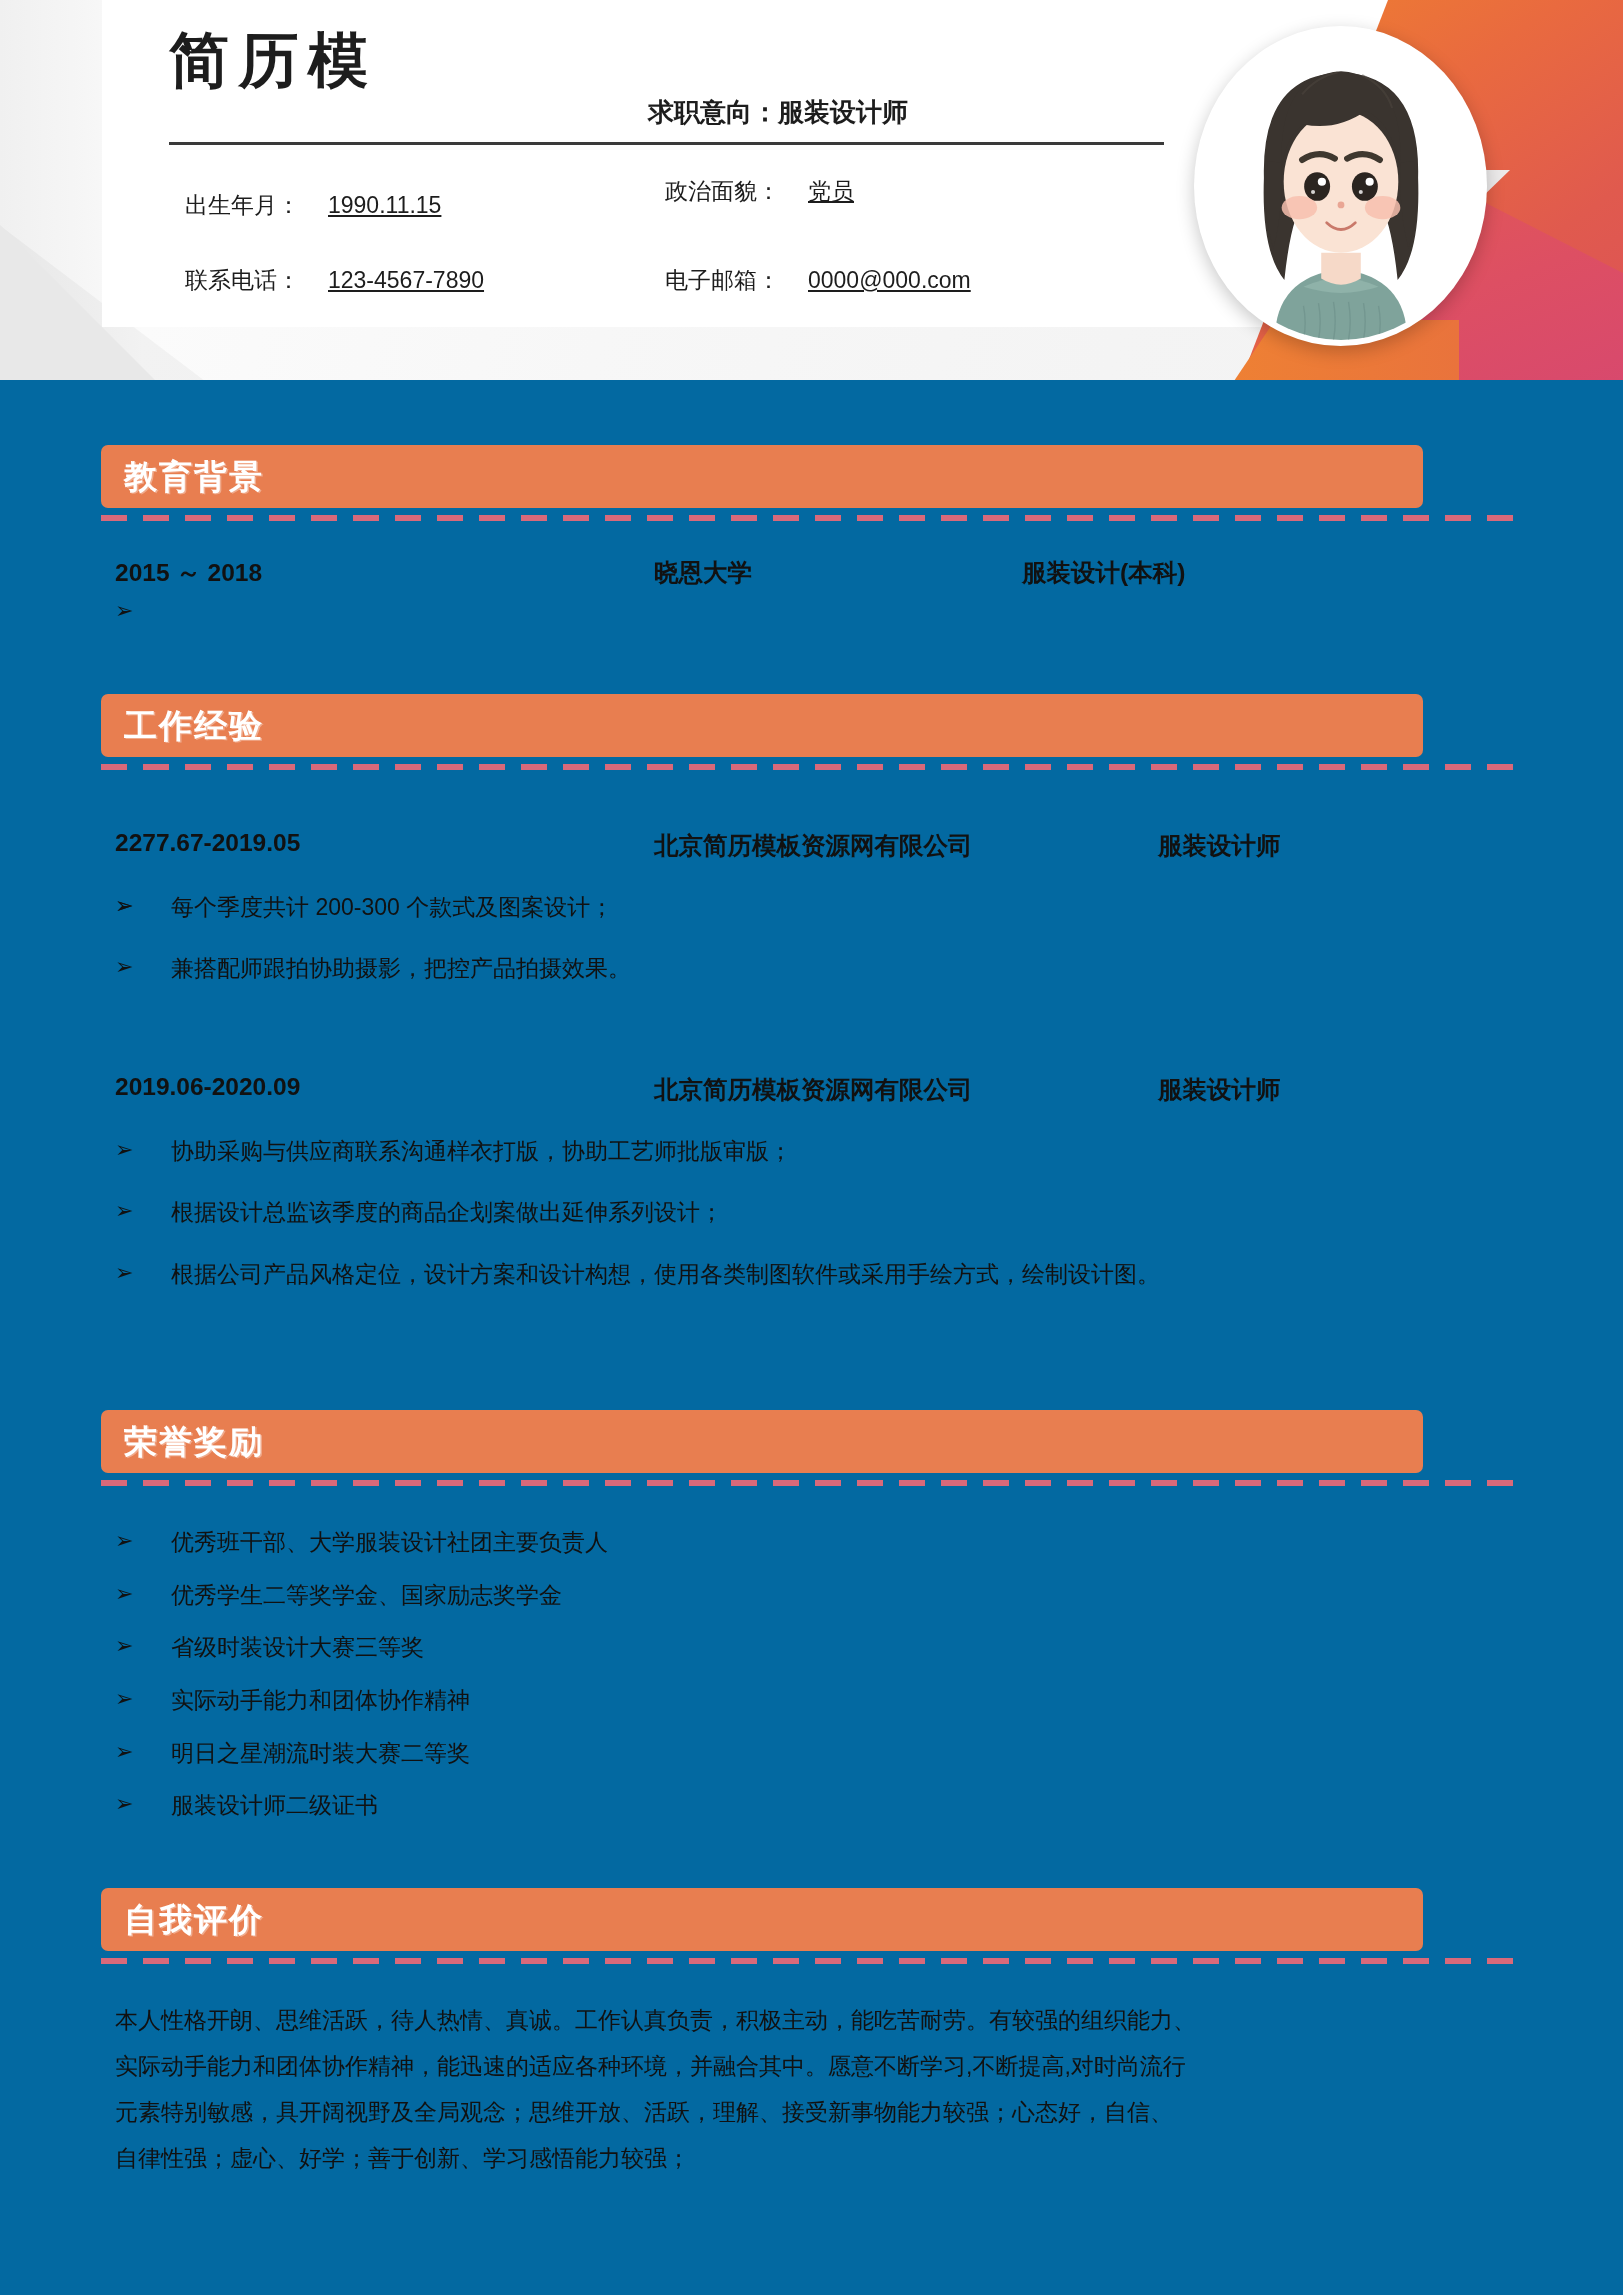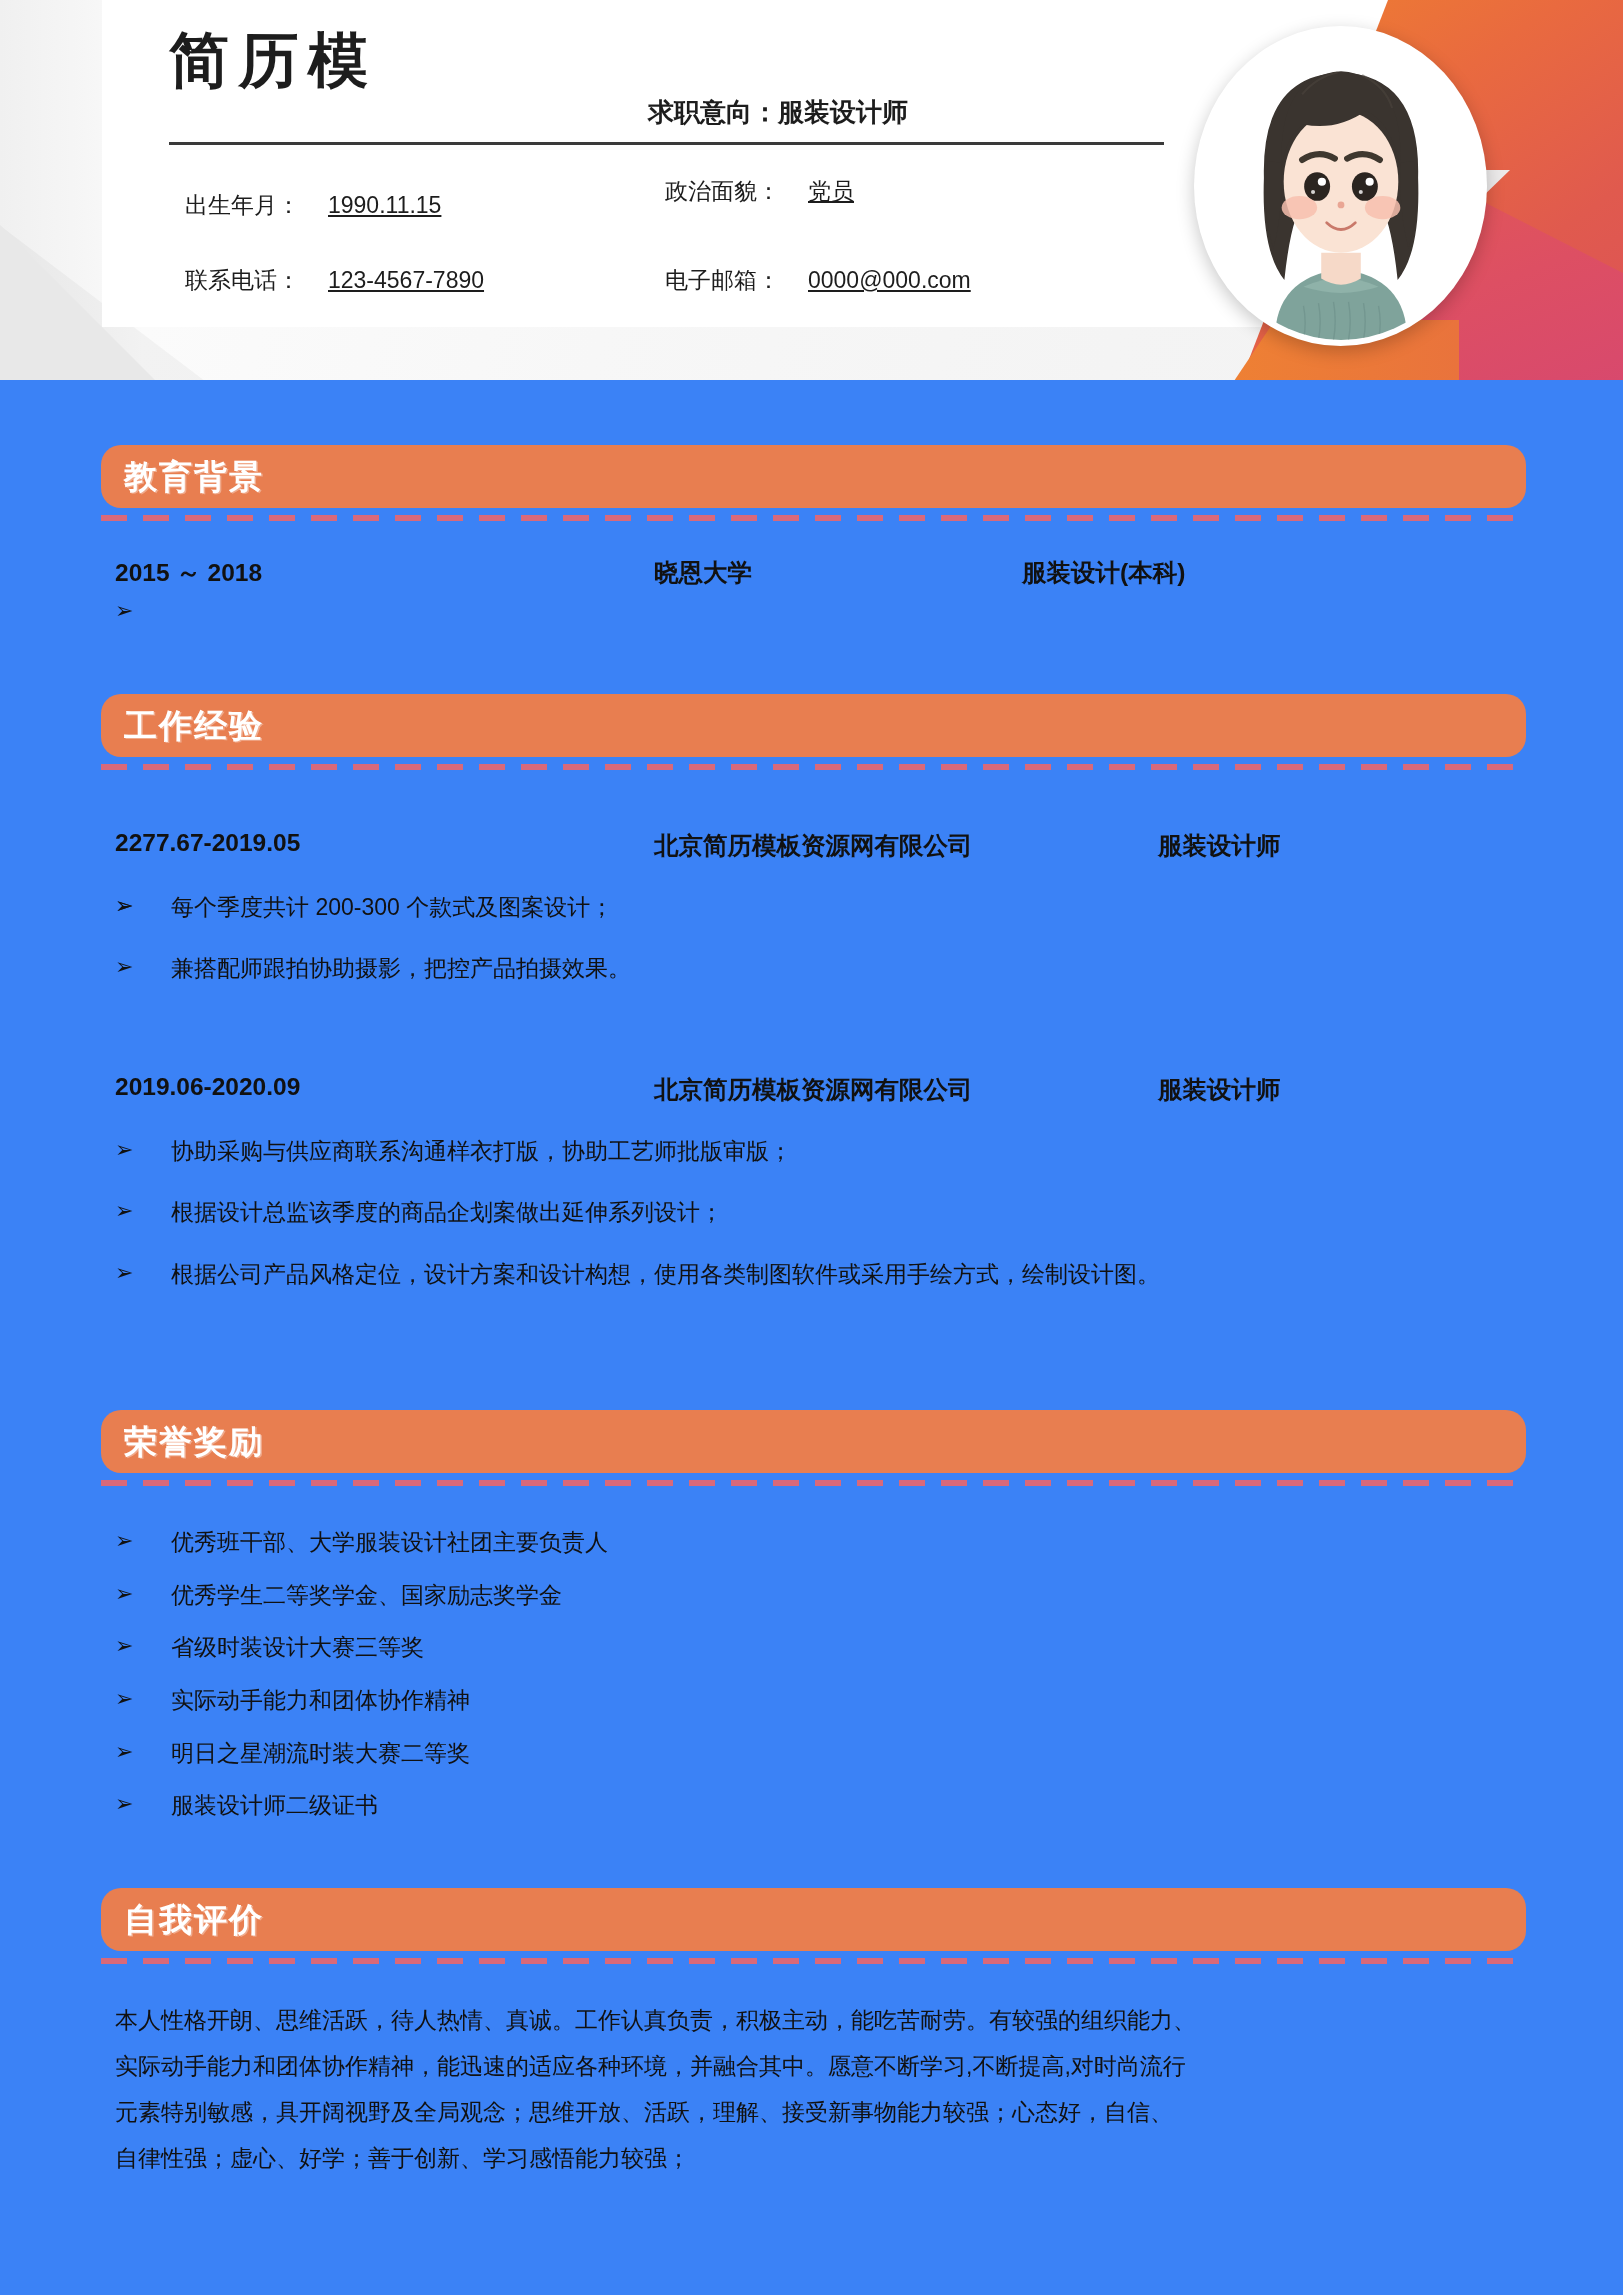--- a/index.html
+++ b/index.html
@@ -9,21 +9,21 @@
     background: #ffffff;
   }
   body {
     font-family: "Liberation Sans", "DejaVu Sans", sans-serif;
     color: #1a1a1a;
   }
   #page {
     position: relative;
     width: 1623px;
     height: 2295px;
-    background: #3b82f6;
+    background: #0369a1;
     overflow: hidden;
   }
 
   
   .header {
     position: absolute;
     left: 0; top: 0;
     width: 1623px;
     height: 380px;
     overflow: hidden;
@@ -141,24 +141,24 @@
     background: #ffffff;
     overflow: hidden;
   }
   .photo-inner svg { display:block; width: 100%; height: 100%; }
 
   
   .section { position: absolute; left: 0; width: 1623px; }
   .sec-bar {
     position: relative;
     margin-left: 101px;
-    width: 1425px;
+    width: 1322px;
     height: 63px;
     background: #e87e50;
-    border-radius: 20px;
+    border-radius: 7px;
     box-sizing: border-box;
   }
   .sec-bar-title {
     position: absolute;
     left: 23px; top: 50%;
     transform: translateY(-50%);
     font-size: 33px;
     font-weight: 800;
     color: #ffffff;
     letter-spacing: 2px;

